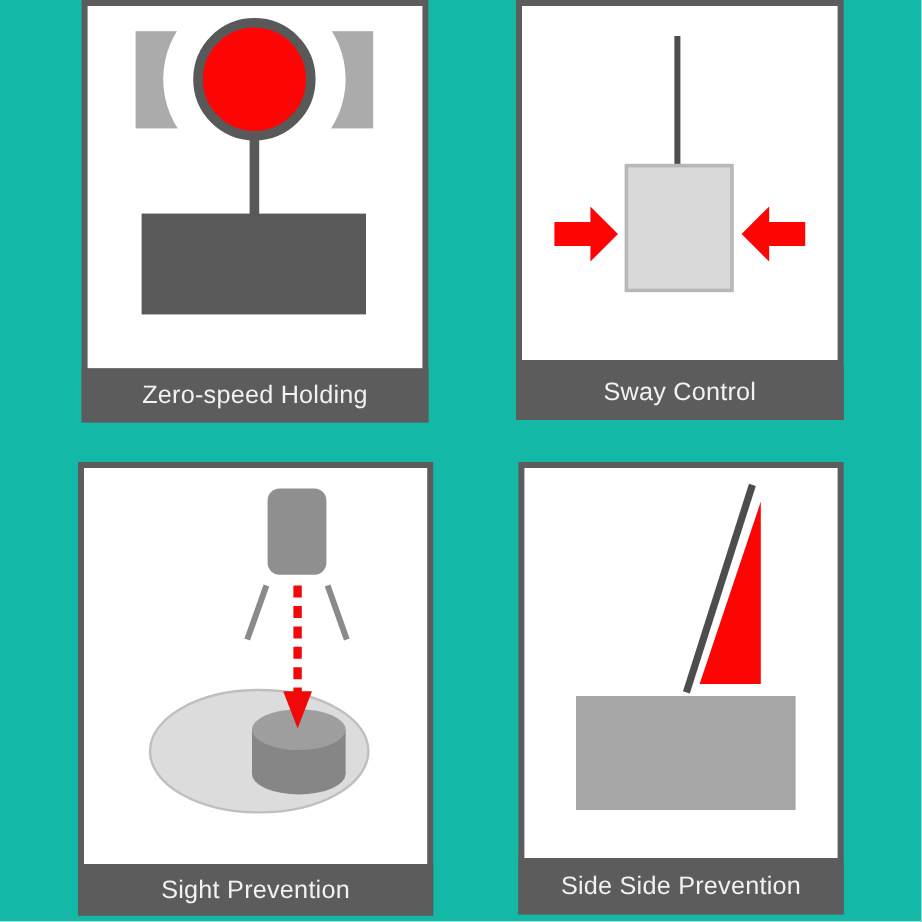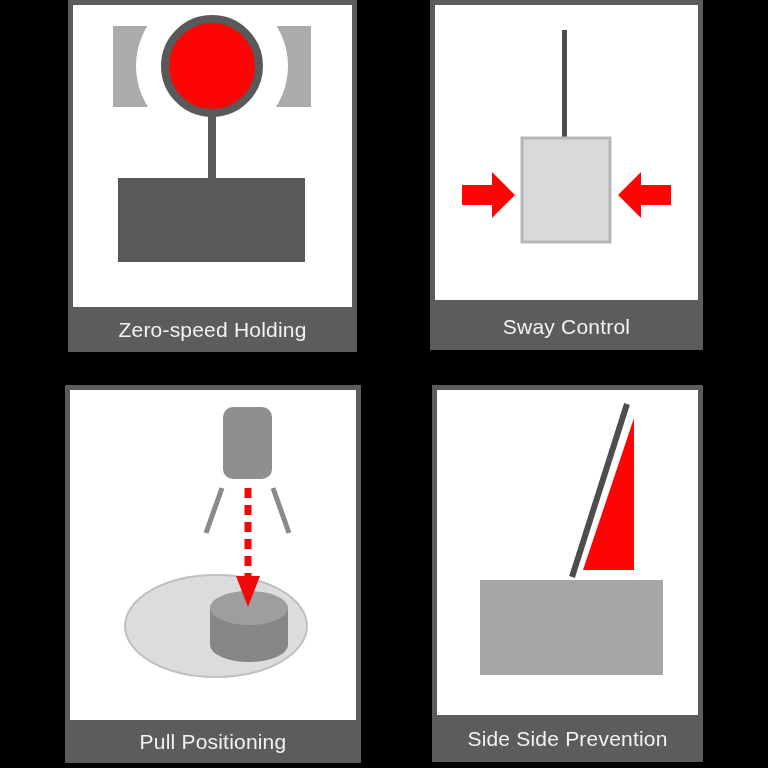--- a/index.html
+++ b/index.html
@@ -8,21 +8,21 @@
     width: 768px;
     height: 768px;
     background: #ffffff;
     font-family: "Liberation Sans", sans-serif;
     overflow: hidden;
   }
   .stage {
     position: relative;
     width: 768px;
     height: 768px;
-    background: #000000;
+    background: #14b8a6;
   }
   .panel {
     position: absolute;
     background: #5c5c5c;
   }
   .panel .content {
     position: absolute;
     left: 5px;
     top: 5px;
     right: 5px;
@@ -86,21 +86,21 @@
         <rect x="140" y="218" width="78" height="37" fill="#868686"></rect>
         <ellipse cx="179" cy="218" rx="39" ry="17" fill="#9e9e9e"></ellipse>
         <rect x="153" y="17" width="49" height="72" rx="10" fill="#8f8f8f"></rect>
         <line x1="152" y1="98" x2="136" y2="143" stroke="#8a8a8a" stroke-width="5"></line>
         <line x1="203" y1="98" x2="219" y2="143" stroke="#8a8a8a" stroke-width="5"></line>
         <line x1="178" y1="98" x2="178" y2="188" stroke="#f10808" stroke-width="7" stroke-dasharray="10 7"></line>
         <polygon points="166,186 190,186 178,217" fill="#f10808"></polygon>
       </svg>
     </div>
     <div class="caption" style="height:43px;">
-      <span>Pull Positioning</span>
+      <span>Sight Prevention</span>
     </div>
   </div>
 
   <div class="panel" style="left:432px; top:385px; width:271px; height:377px;">
     <div class="content" style="height:325px;">
       <svg width="261" height="325" viewBox="0 0 261 325">
         <rect x="43" y="190" width="183" height="95" fill="#a6a6a6"></rect>
         <polygon points="197,28 197,180 146,180" fill="#fe0505"></polygon>
         <line x1="135" y1="187" x2="190" y2="14" stroke="#4d4d4d" stroke-width="6"></line>
       </svg>

